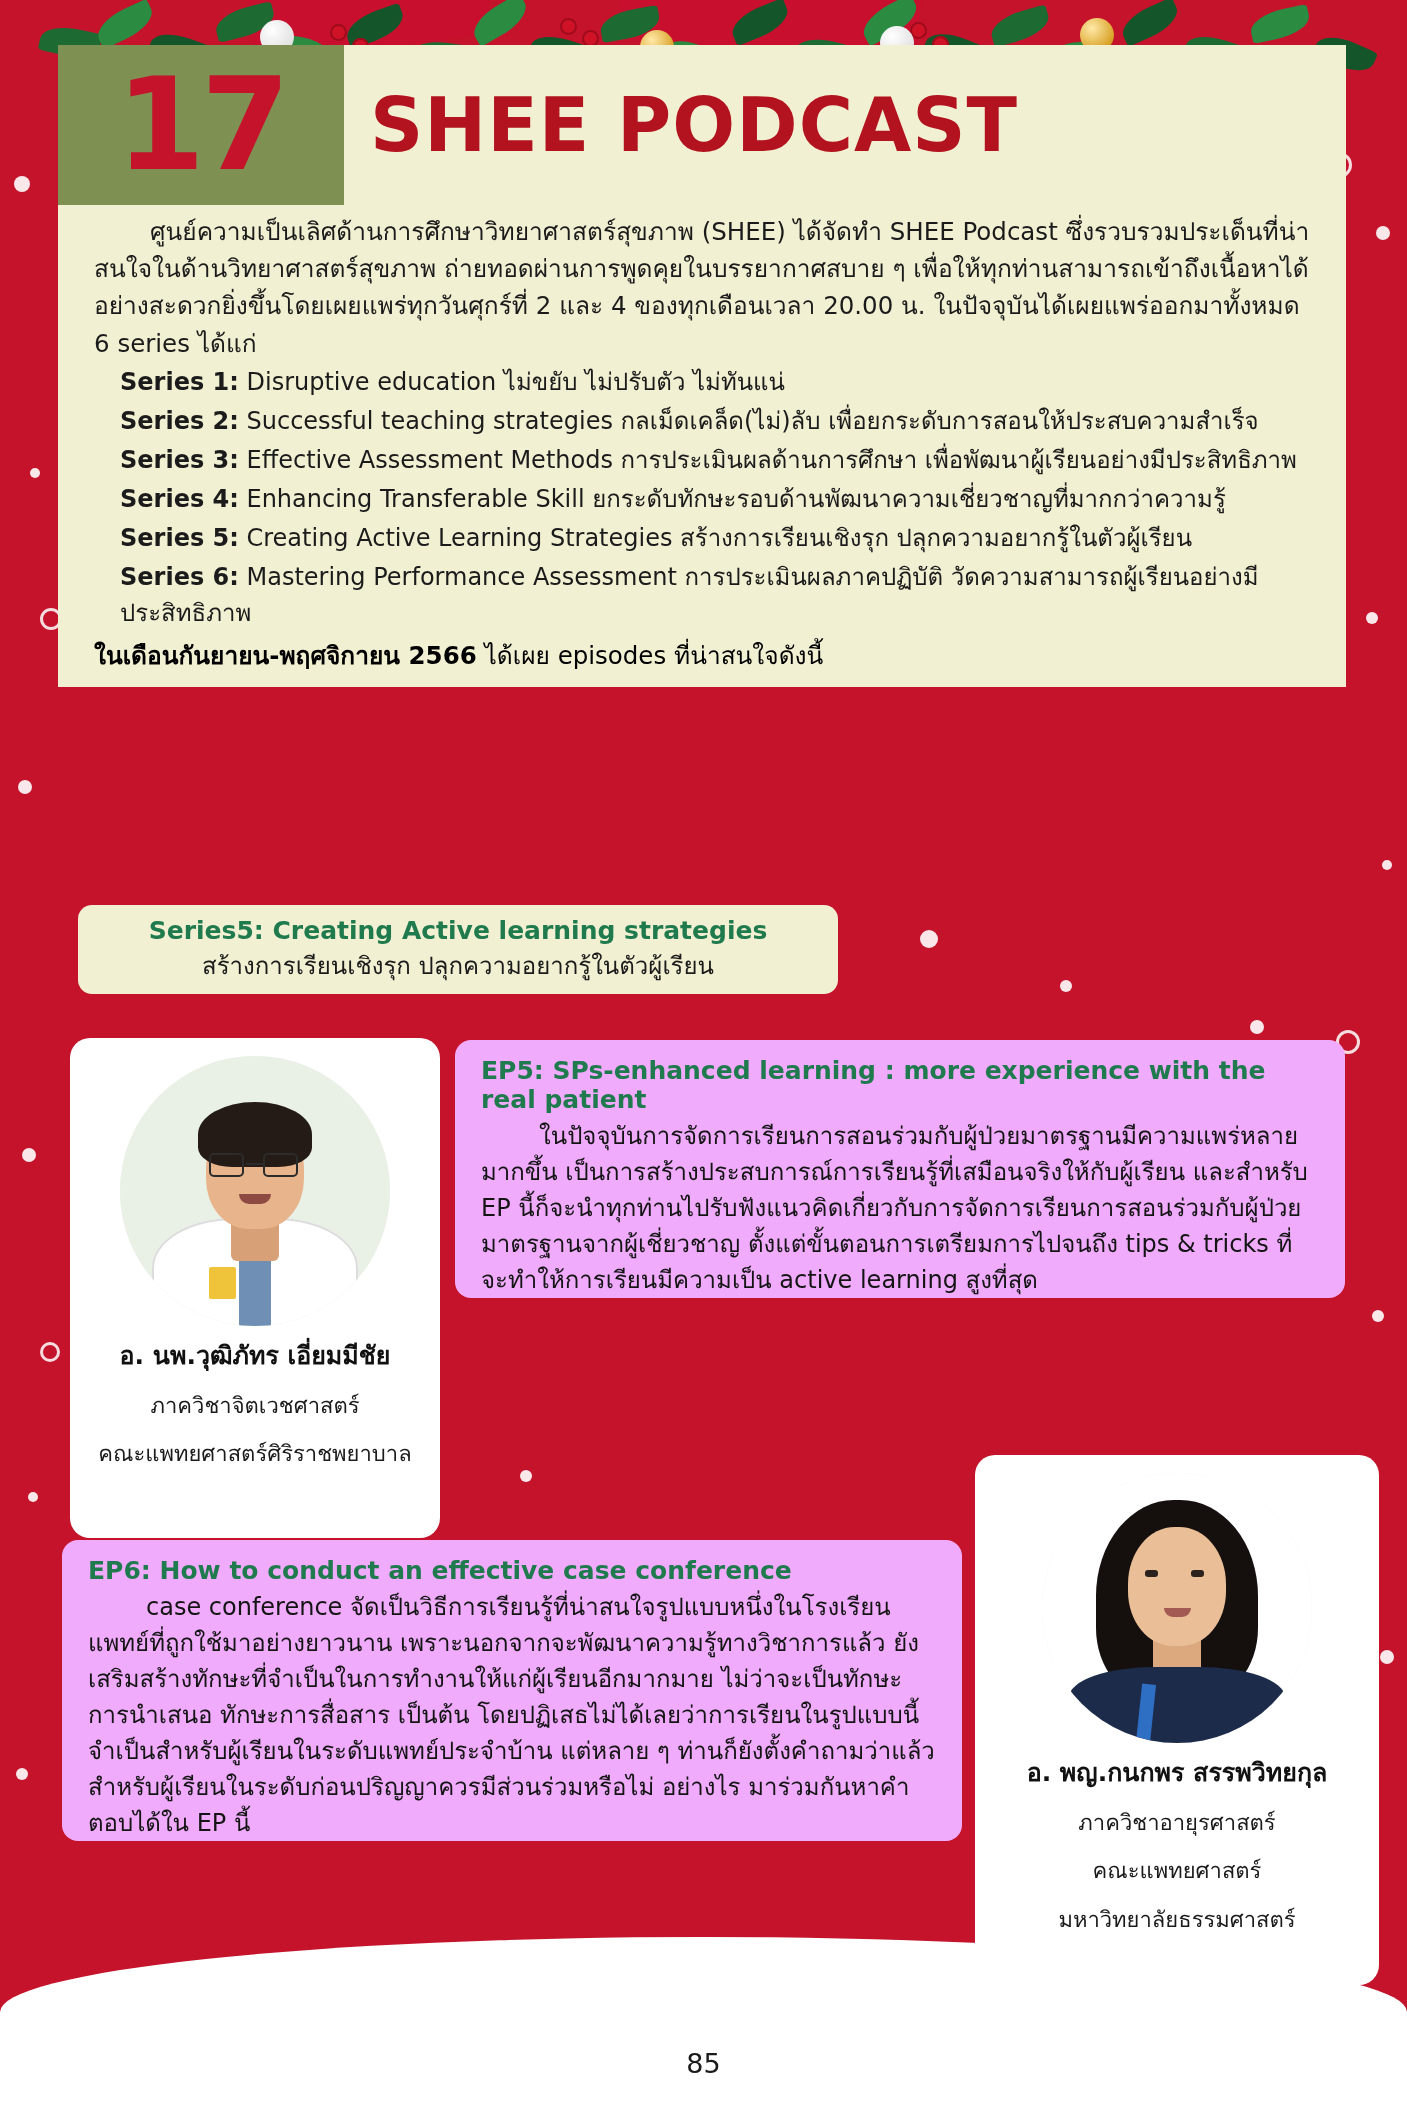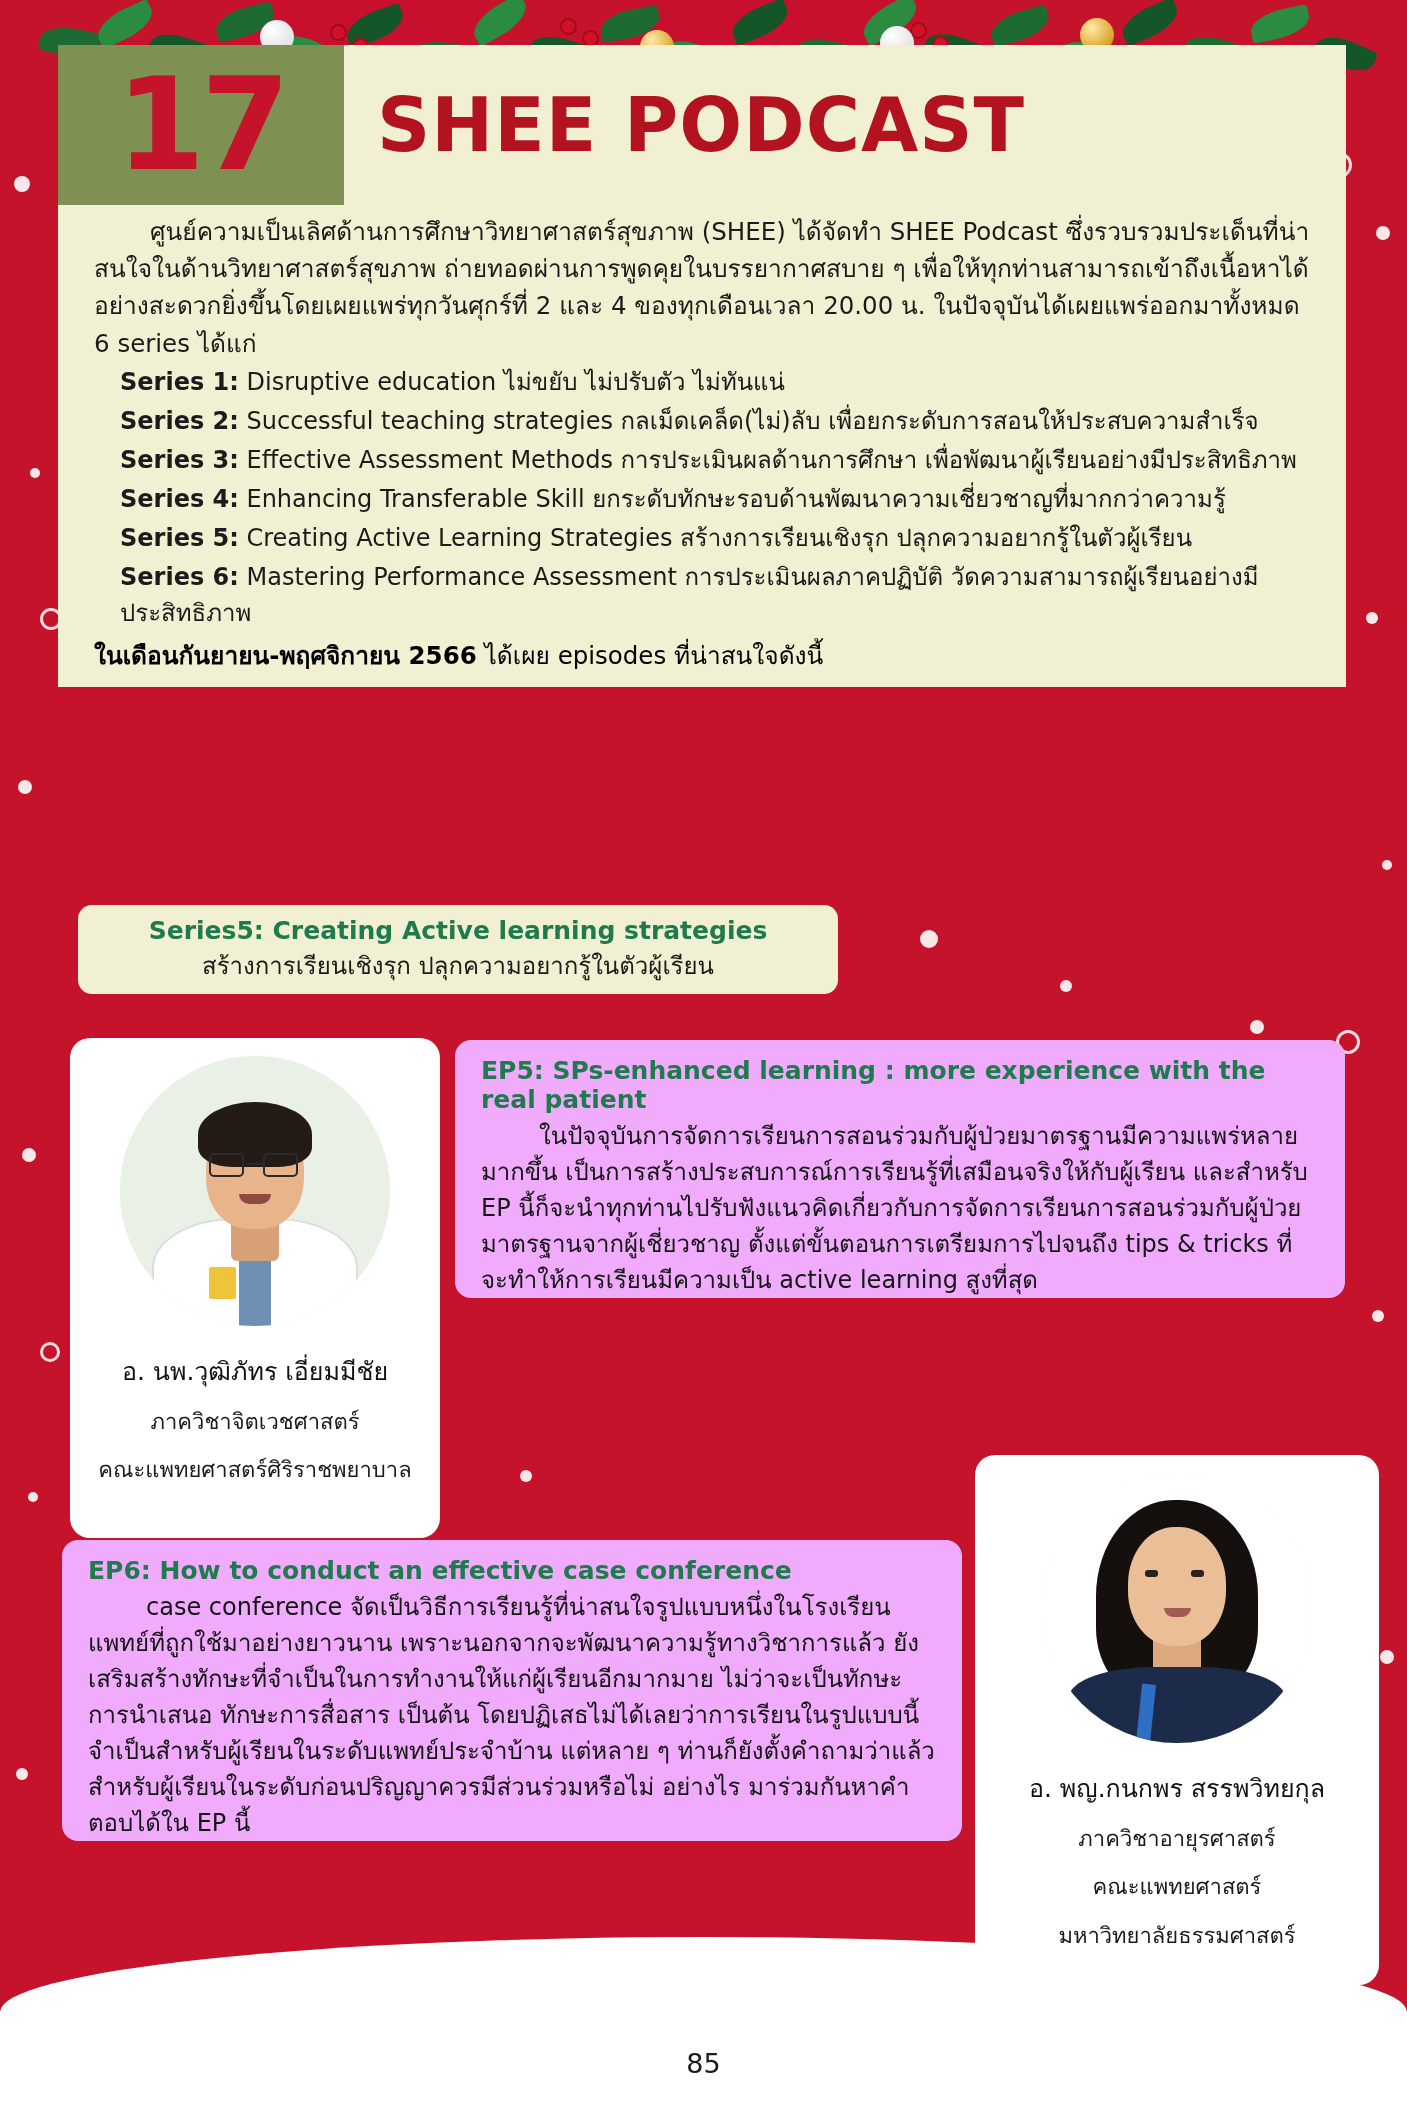--- a/index.html
+++ b/index.html
@@ -114,21 +114,21 @@
     font-size: 128px;
     font-weight: bold;
     line-height: 1;
     font-family: "DejaVu Sans", "Liberation Sans", sans-serif;
     letter-spacing: -4px;
   }
   .hero-title {
     flex: 1;
     display: flex;
     align-items: center;
-    padding-left: 33px;
+    padding-left: 26px;
     color: #b3121f;
     font-size: 74px;
     font-weight: bold;
     letter-spacing: 1px;
   }
   .hero-body {
     padding: 8px 36px 0 36px;
     color: #1b1b1b;
     font-size: 24.5px;
     line-height: 1.52;
@@ -227,22 +227,22 @@
   }
   .a-shirt {
     position: absolute; left: 44%; bottom: 0; width: 12%; height: 26%;
     background: #6f8fb5;
   }
   .a-badge {
     position: absolute; left: 33%; bottom: 10%; width: 10%; height: 12%;
     background: #f0c43a; border-radius: 2px;
   }
   .person-name {
-    font-size: 25px; font-weight: normal; color: #111;
-    margin-top: 30px; line-height: 1.3;
+    font-size: 25px; font-weight: bold; color: #111;
+    margin-top: 14px; line-height: 1.3;
   }
   .person-sub {
     font-size: 22px; color: #1b1b1b; line-height: 1.4; margin-top: 18px;
   }
 
   
   .ep-card {
     position: absolute;
     background: #f0abfc;
     border-radius: 16px;

